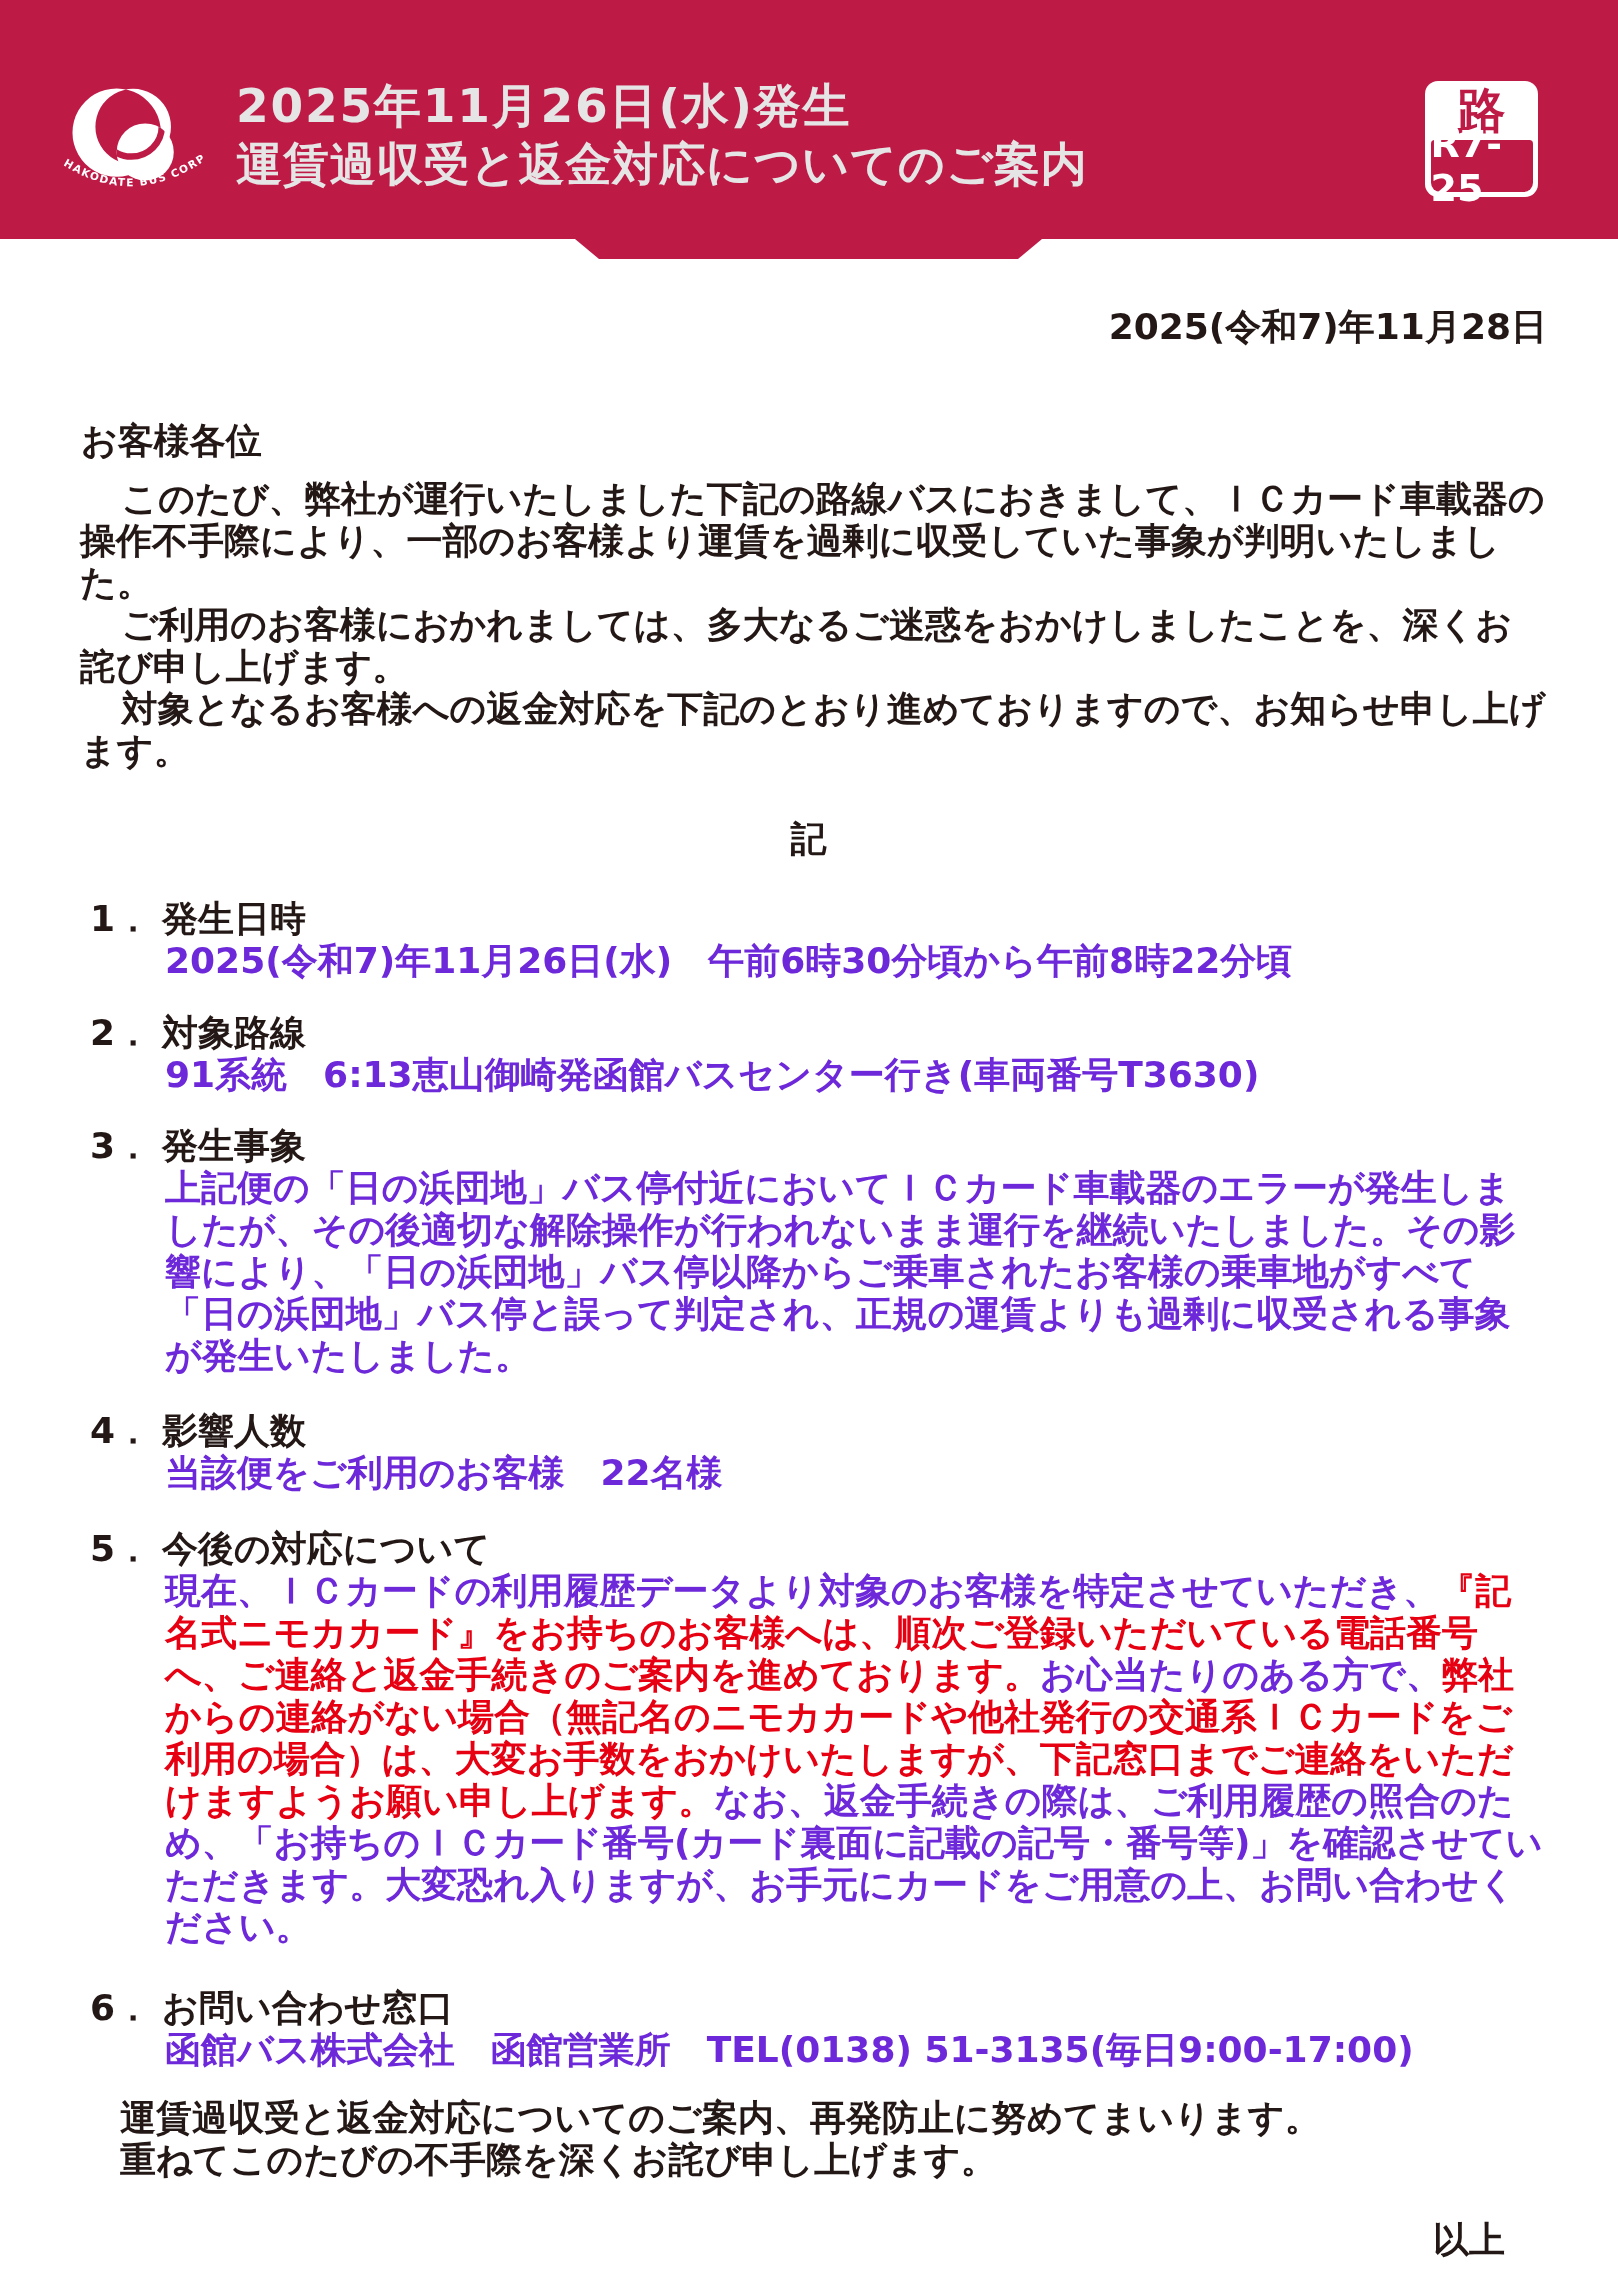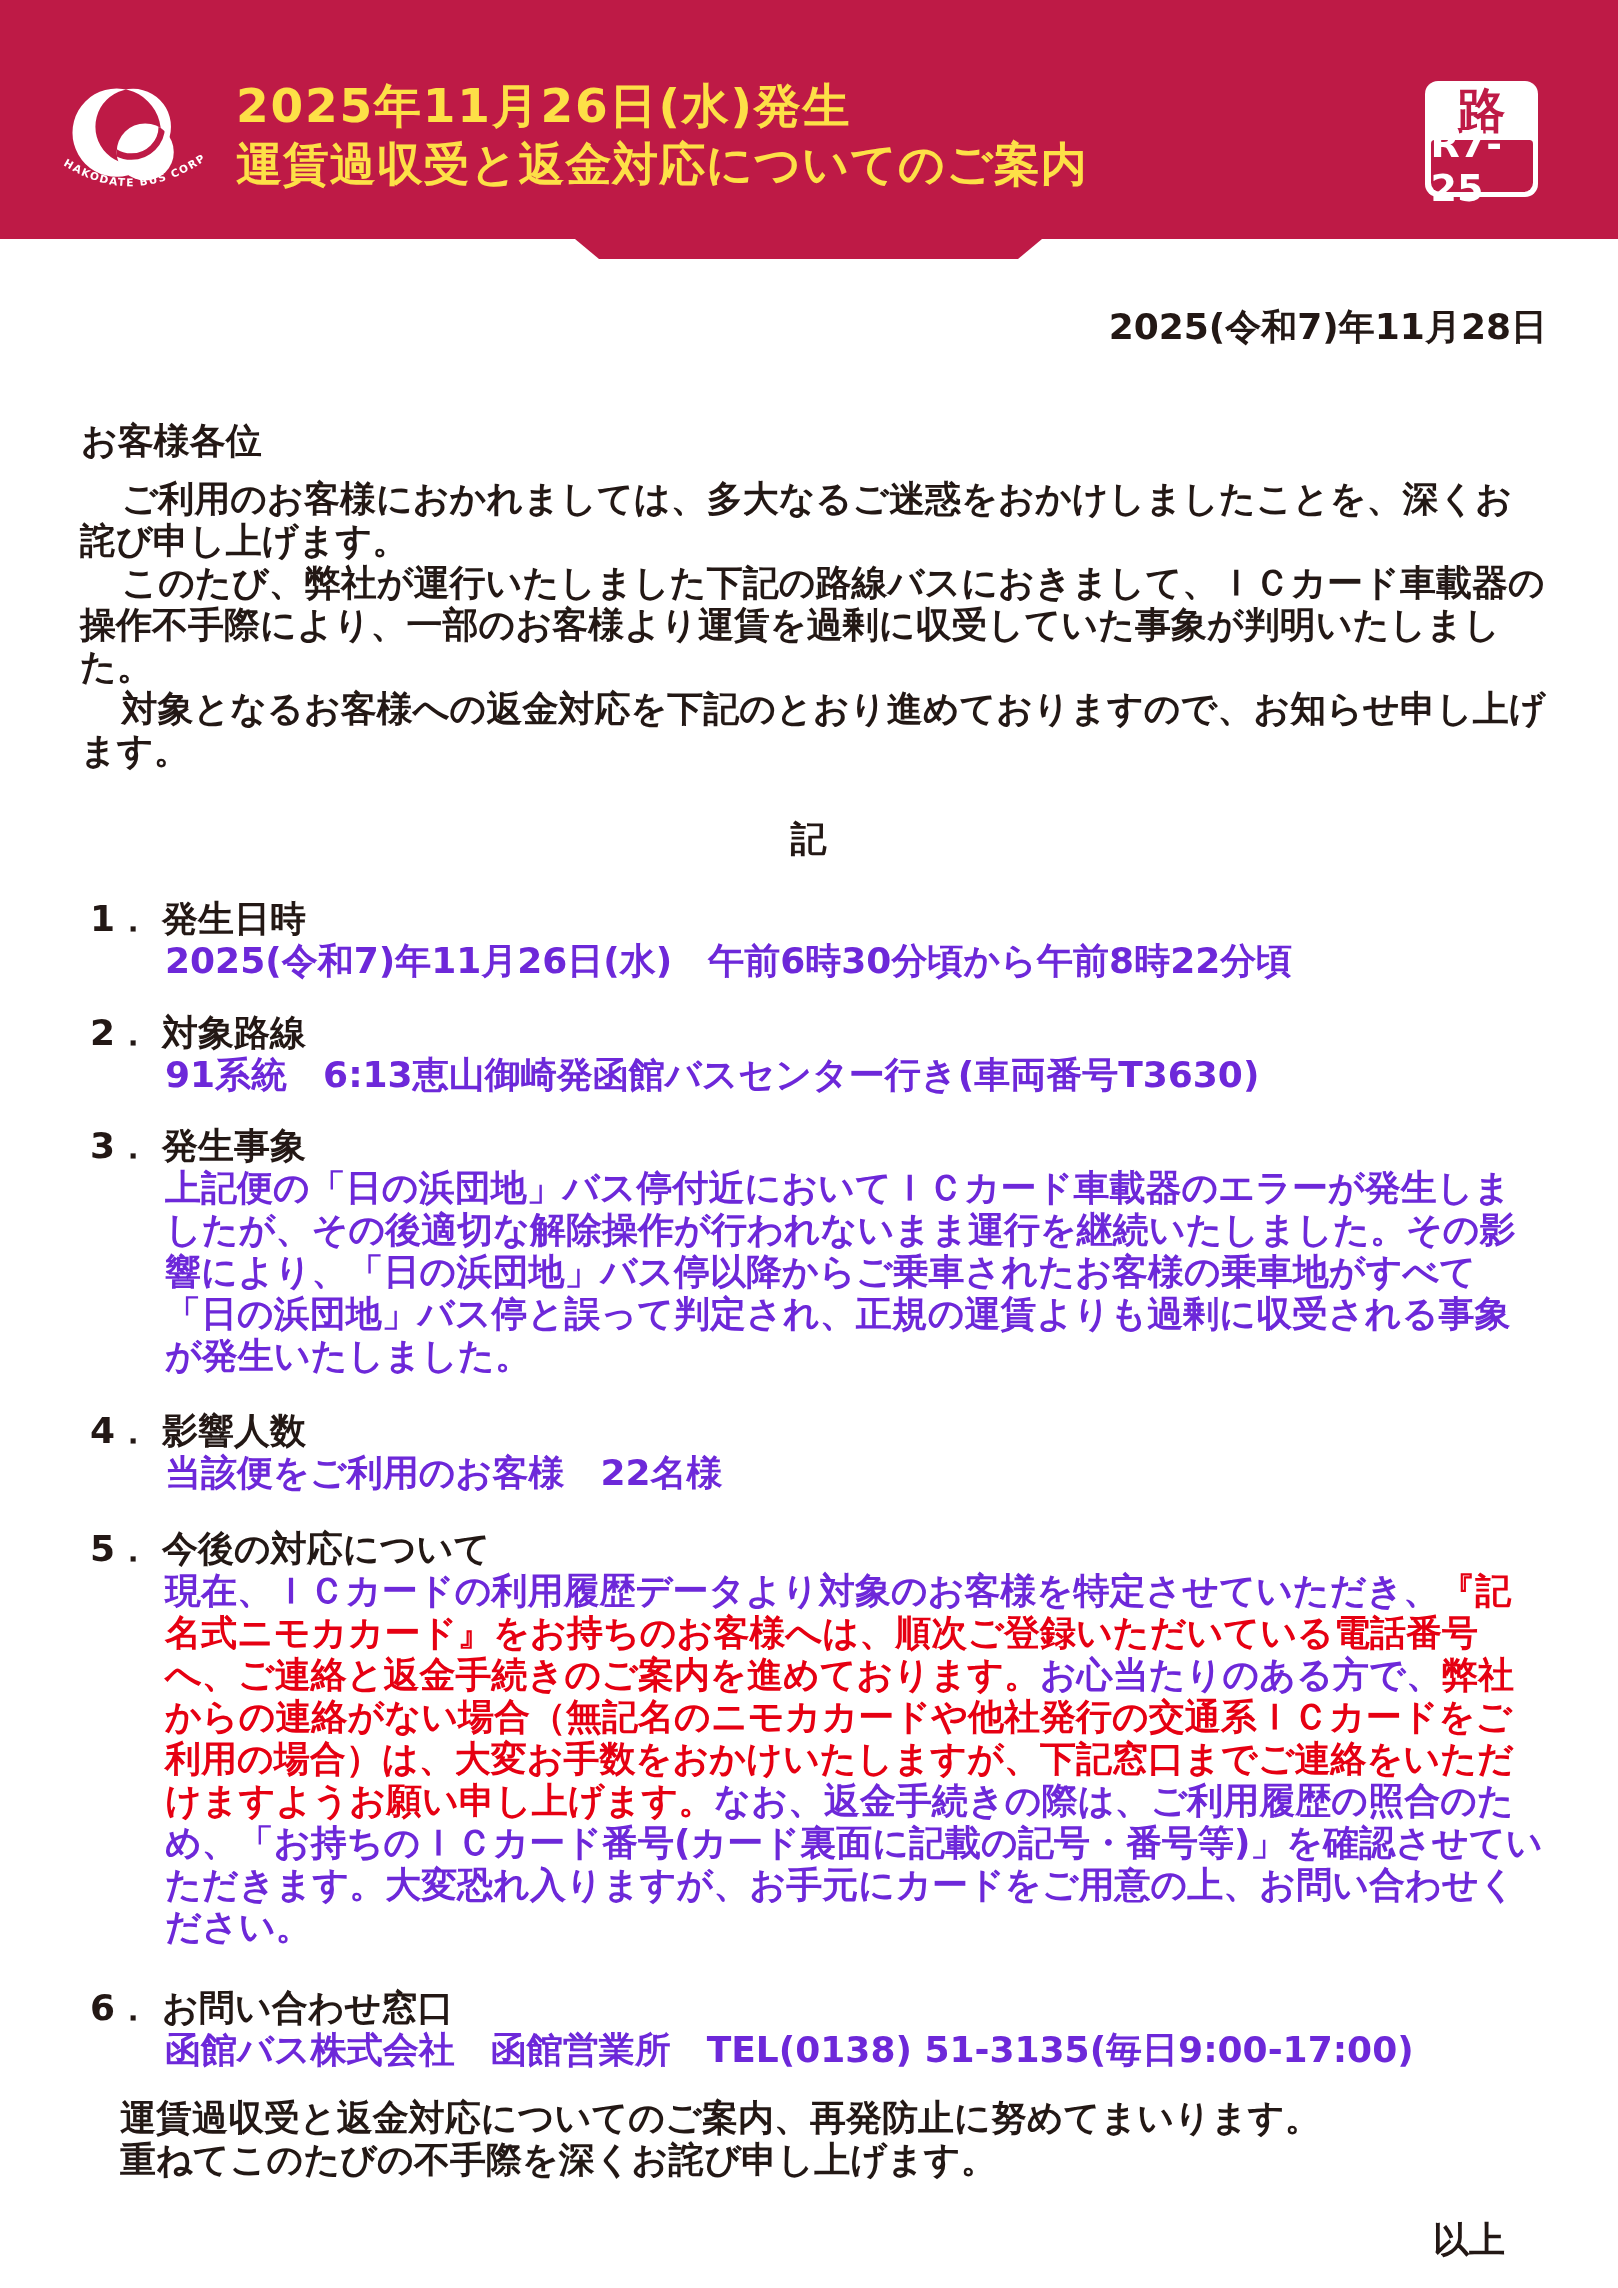--- a/index.html
+++ b/index.html
@@ -17,21 +17,21 @@
   .banner{
     position:absolute;left:0;top:0;width:100%;height:239px;
     background:#be1a46;
   }
   .banner-tab{
     position:absolute;left:575px;top:239px;width:467px;height:20px;
     background:#be1a46;
     clip-path:polygon(0 0,100% 0,calc(100% - 24px) 100%,24px 100%);
   }
   .logo-svg{position:absolute;left:54px;top:79px;}
-  .titles{position:absolute;left:236px;top:81px;color:#fde047;}
+  .titles{position:absolute;left:236px;top:81px;color:#e5e5e5;}
   .title1{font-size:47px;line-height:1.08;letter-spacing:1.8px;}
   .title2{font-size:46px;line-height:1.08;margin-top:8.3px;letter-spacing:0.9px;}
   .badge{
     position:absolute;left:1425px;top:81px;width:113px;height:116px;
     background:#ffffff;border-radius:13px;
   }
   .badge-top{
     height:57px;display:flex;align-items:center;justify-content:center;
     color:#be1a46;font-size:48px;line-height:1;
   }
@@ -98,22 +98,22 @@
       <div class="badge-bottom">R7-25</div>
     </div>
   </div>
   <div class="banner-tab"></div>
 
   <div class="tblock date-line">2025(令和7)年11月28日</div>
 
   <div class="tblock salutation">お客様各位</div>
 
   <div class="tblock intro">
+    <p>このたび、弊社が運行いたしました下記の路線バスにおきまして、ＩＣカード車載器の操作不手際により、一部のお客様より運賃を過剰に収受していた事象が判明いたしました。</p>
     <p>ご利用のお客様におかれましては、多大なるご迷惑をおかけしましたことを、深くお詫び申し上げます。</p>
-    <p>このたび、弊社が運行いたしました下記の路線バスにおきまして、ＩＣカード車載器の操作不手際により、一部のお客様より運賃を過剰に収受していた事象が判明いたしました。</p>
     <p>対象となるお客様への返金対応を下記のとおり進めておりますので、お知らせ申し上げます。</p>
   </div>
 
   <div class="tblock ki">記</div>
 
   <div class="tblock item i1">
     <div class="item-head">
       <span class="item-no">1．</span>
       <span class="item-title">発生日時</span>
     </div>

